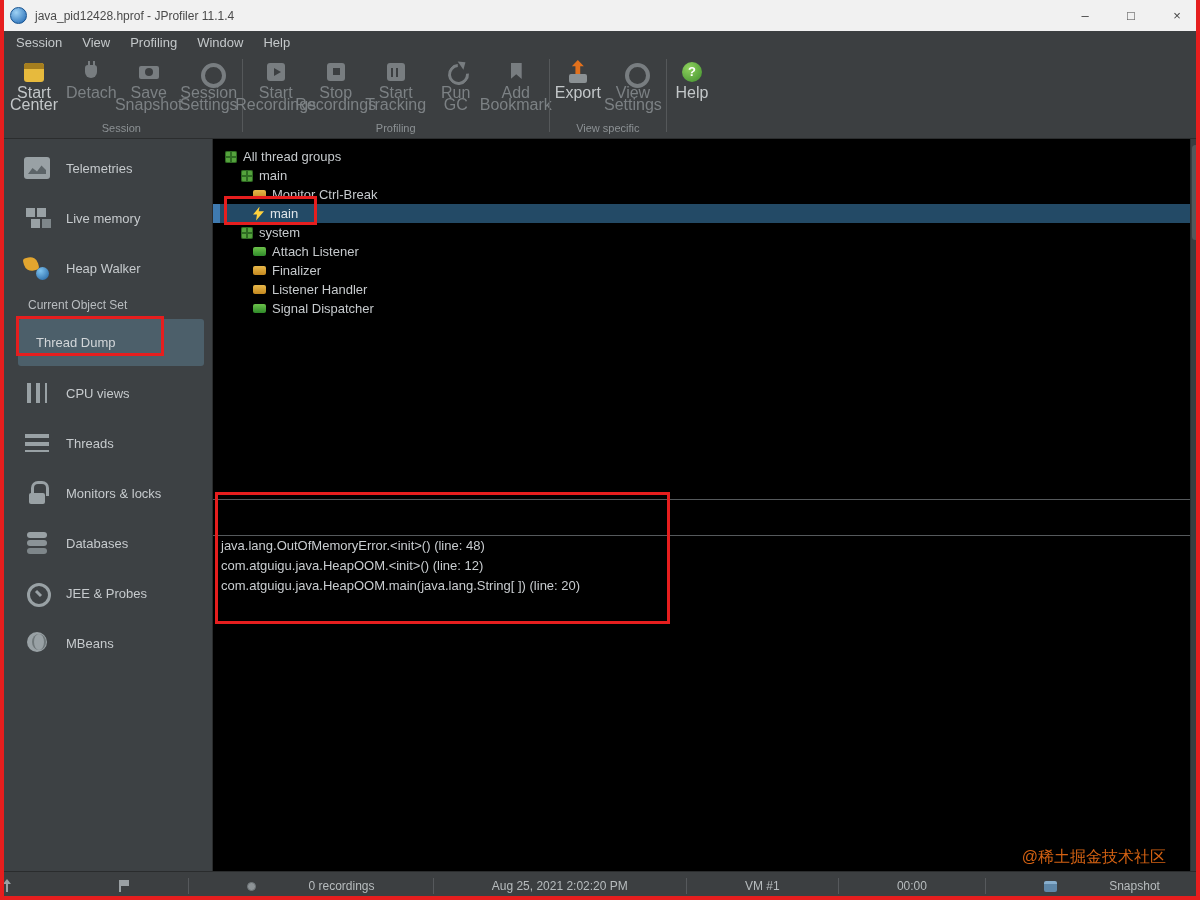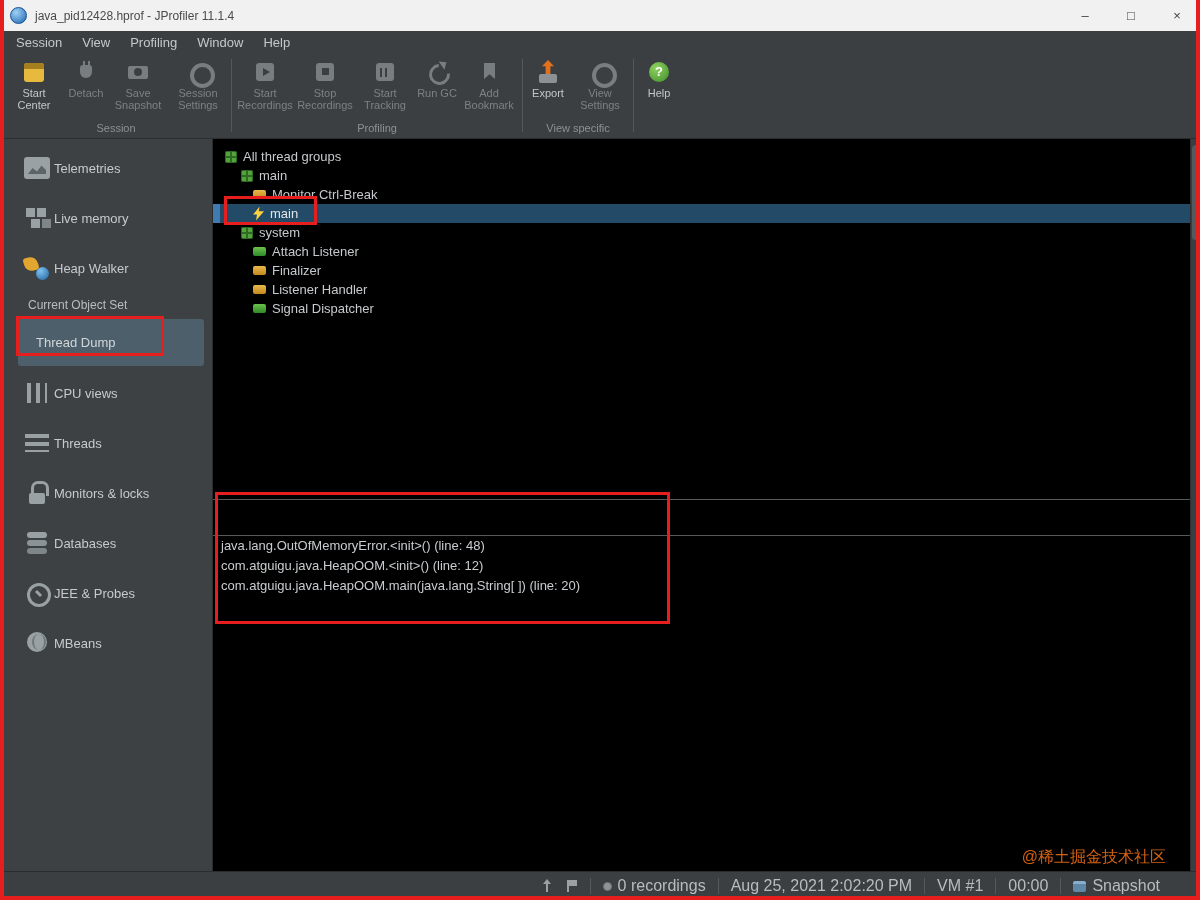--- a/index.html
+++ b/index.html
@@ -28,21 +28,21 @@
   .menubar { position:absolute; top:31px; left:0; right:0; height:22px; background:#3c3f41; display:flex; align-items:center; padding-left:6px; z-index:5; }
   .menu-item { padding:2px 10px; font-size:13px; color:#c4c8ca; }
 
   
   .toolbar { position:absolute; top:53px; left:0; right:0; height:86px; background:#3c3f41; border-bottom:1px solid #2b2d2e; display:flex; align-items:stretch; padding-left:4px; z-index:5; }
   .tgroup { display:flex; flex-direction:column; }
   .tbuttons { display:flex; flex:1; align-items:flex-start; padding-top:4px; }
   .tgroup-label { text-align:center; font-size:11px; color:#8c9194; padding:2px 0 4px; }
   .tsep { width:1px; background:#55585a; margin:6px 3px; }
   .tbtn { display:flex; flex-direction:column; align-items:center; padding:3px 2px; min-width:44px; max-width:60px; }
-  .tlbl { font-size:11px; line-height:12px; text-align:center; color:#c3c7c9; margin-top:3px; }
+  .tlbl { font-size:16px; line-height:12px; text-align:center; color:#c3c7c9; margin-top:3px; }
   .tbtn.disabled .tlbl { color:#7c8184; }
 
   
   .ti { width:26px; height:24px; position:relative; flex:none; }
   .ti::before,.ti::after { content:""; position:absolute; }
   .ti-startcenter::before { inset:3px 3px 2px; background:#e7ba3d; border-radius:3px; }
   .ti-startcenter::after { left:3px; right:3px; top:3px; height:6px; background:#a57e1e; border-radius:3px 3px 0 0; }
   .ti-detach::before { width:12px; height:13px; left:7px; top:5px; background:#787d80; border-radius:3px 3px 6px 6px; }
   .ti-detach::after { width:2px; height:5px; left:10px; top:1px; background:#787d80; box-shadow:5px 0 0 #787d80; }
   .ti-camera::before { width:20px; height:13px; left:3px; top:6px; background:#787d80; border-radius:2px; }
@@ -60,21 +60,21 @@
   .ti-export::before { width:18px; height:9px; left:4px; bottom:1px; background:#8b9194; border-radius:2px; }
   .ti-export::after { width:12px; height:14px; left:7px; top:0; background:#e2711d; clip-path:polygon(50% 0,100% 45%,70% 45%,70% 100%,30% 100%,30% 45%,0 45%); }
   .ti-help::before { width:20px; height:20px; left:3px; top:2px; background:radial-gradient(circle at 35% 30%, #8fd15e, #3f8f2d); border-radius:50%; }
   .ti-help::after { content:"?"; left:3px; width:20px; top:4px; text-align:center; color:#fff; font-size:13px; font-weight:bold; }
 
   
   .content { position:absolute; top:139px; left:0; right:0; bottom:29px; display:flex; }
 
   
   .sidebar { width:213px; background:#3d4144; border-right:1px solid #2a2c2d; padding-top:4px; flex:none; }
-  .nav-item { height:50px; display:flex; align-items:center; padding-left:20px; font-size:13px; color:#c6cacd; }
+  .nav-item { height:50px; display:flex; align-items:center; gap:12px; padding-left:20px; font-size:13px; color:#c6cacd; }
   .nav-sublabel { height:24px; display:flex; align-items:center; padding-left:28px; font-size:12px; color:#b9bdc0; }
   .nav-subitem { height:47px; margin:2px 8px 2px 18px; display:flex; align-items:center; padding-left:18px; font-size:13px; color:#d2d6d9; background:#4c5f6a; border-radius:3px; }
 
   
   .si { width:34px; height:28px; position:relative; flex:none; }
   .si::before,.si::after { content:""; position:absolute; }
   .si-telemetries::before { inset:3px 4px; background:#99a1a5; border-radius:3px; }
   .si-telemetries::after { left:8px; right:8px; top:10px; height:10px; background:#5c6468; clip-path:polygon(0 100%,25% 40%,50% 75%,75% 15%,100% 60%,100% 100%); }
   .si-livemem::before { width:9px; height:9px; left:6px; top:4px; background:#99a1a5; box-shadow:11px 0 0 #99a1a5, 5px 11px 0 #99a1a5, 16px 11px 0 #7e868a; }
   .si-heap::before { width:14px; height:14px; left:4px; top:3px; background:#e2a52f; border-radius:3px 8px 3px 8px; transform:rotate(-15deg); }
@@ -106,21 +106,21 @@
   .ic-bolt { width:11px; height:14px; flex:none; background:#ffd23e; clip-path:polygon(60% 0,0 58%,36% 58%,28% 100%,100% 34%,52% 34%); }
 
   .bottom-panel { height:372px; border-top:1px solid #55595c; }
   .bp-header { height:36px; border-bottom:1px solid #55595c; }
   .stack-line { height:20px; line-height:20px; padding-left:8px; font-size:13px; color:#c9cdd0; }
 
   .vscroll { position:absolute; right:0; top:0; bottom:0; width:10px; background:#3a3e41; border-left:1px solid #2e3133; }
   .vthumb { position:absolute; top:6px; left:1px; width:7px; height:95px; background:#55595c; border-radius:4px; }
 
   
-  .statusbar { position:absolute; bottom:0; left:0; right:0; height:29px; background:#3c3f41; border-top:1px solid #2a2c2d; display:flex; align-items:center; justify-content:flex-end; padding-right:40px; font-size:16px; color:#b7bcbe; z-index:5; }
+  .statusbar { position:absolute; bottom:0; left:0; right:0; height:29px; background:#3c3f41; border-top:1px solid #2a2c2d; display:flex; align-items:center; justify-content:space-between; padding-right:40px; font-size:12px; color:#b7bcbe; z-index:5; }
   .sb-sep { width:1px; height:16px; background:#56595c; margin:0 12px; }
   .sb-gap { width:10px; }
   .ic-pin,.ic-flag { width:14px; height:14px; position:relative; }
   .ic-pin::before,.ic-pin::after,.ic-flag::before,.ic-flag::after { content:""; position:absolute; }
   .ic-pin::before { left:6px; top:4px; width:2px; height:9px; background:#9aa0a3; }
   .ic-pin::after { left:3px; top:0; border-left:4px solid transparent; border-right:4px solid transparent; border-bottom:5px solid #9aa0a3; }
   .ic-flag::before { left:3px; top:1px; width:2px; height:12px; background:#9aa0a3; }
   .ic-flag::after { left:5px; top:1px; width:8px; height:6px; background:#9aa0a3; }
   .ic-dot { width:9px; height:9px; border-radius:50%; background:#8d9396; border:1px solid #6f7578; margin-right:6px; }
   .ic-snap { width:13px; height:11px; background:#5f87a8; border-radius:2px; border-top:3px solid #87aecd; margin-right:6px; }

